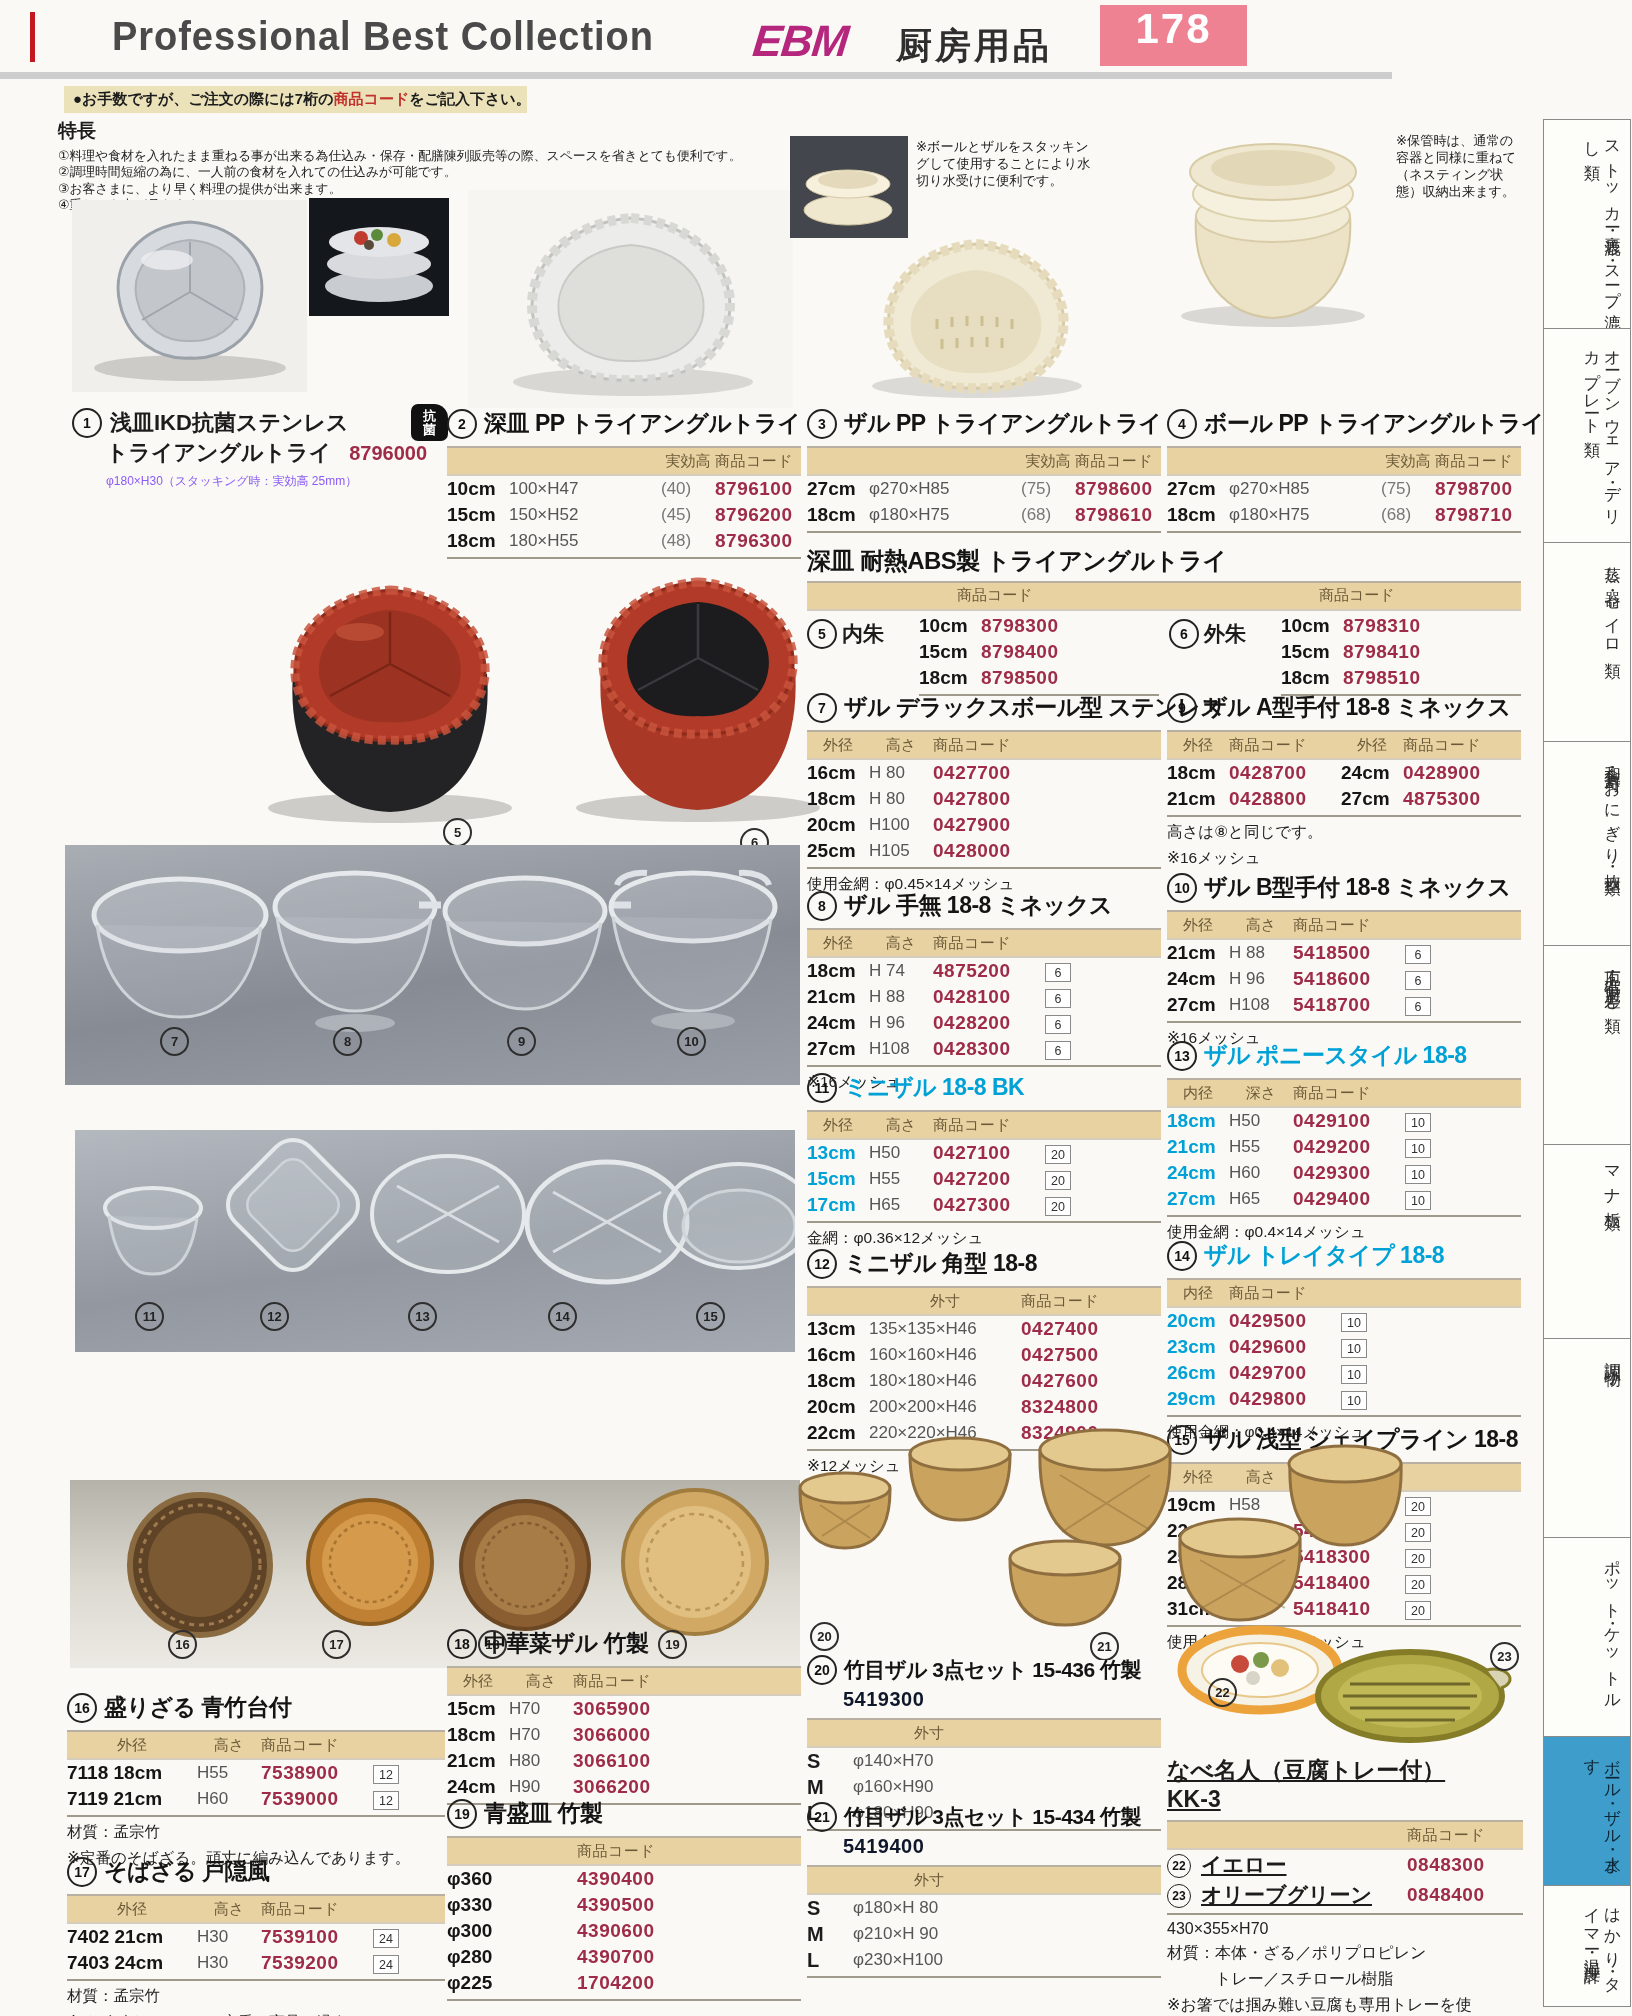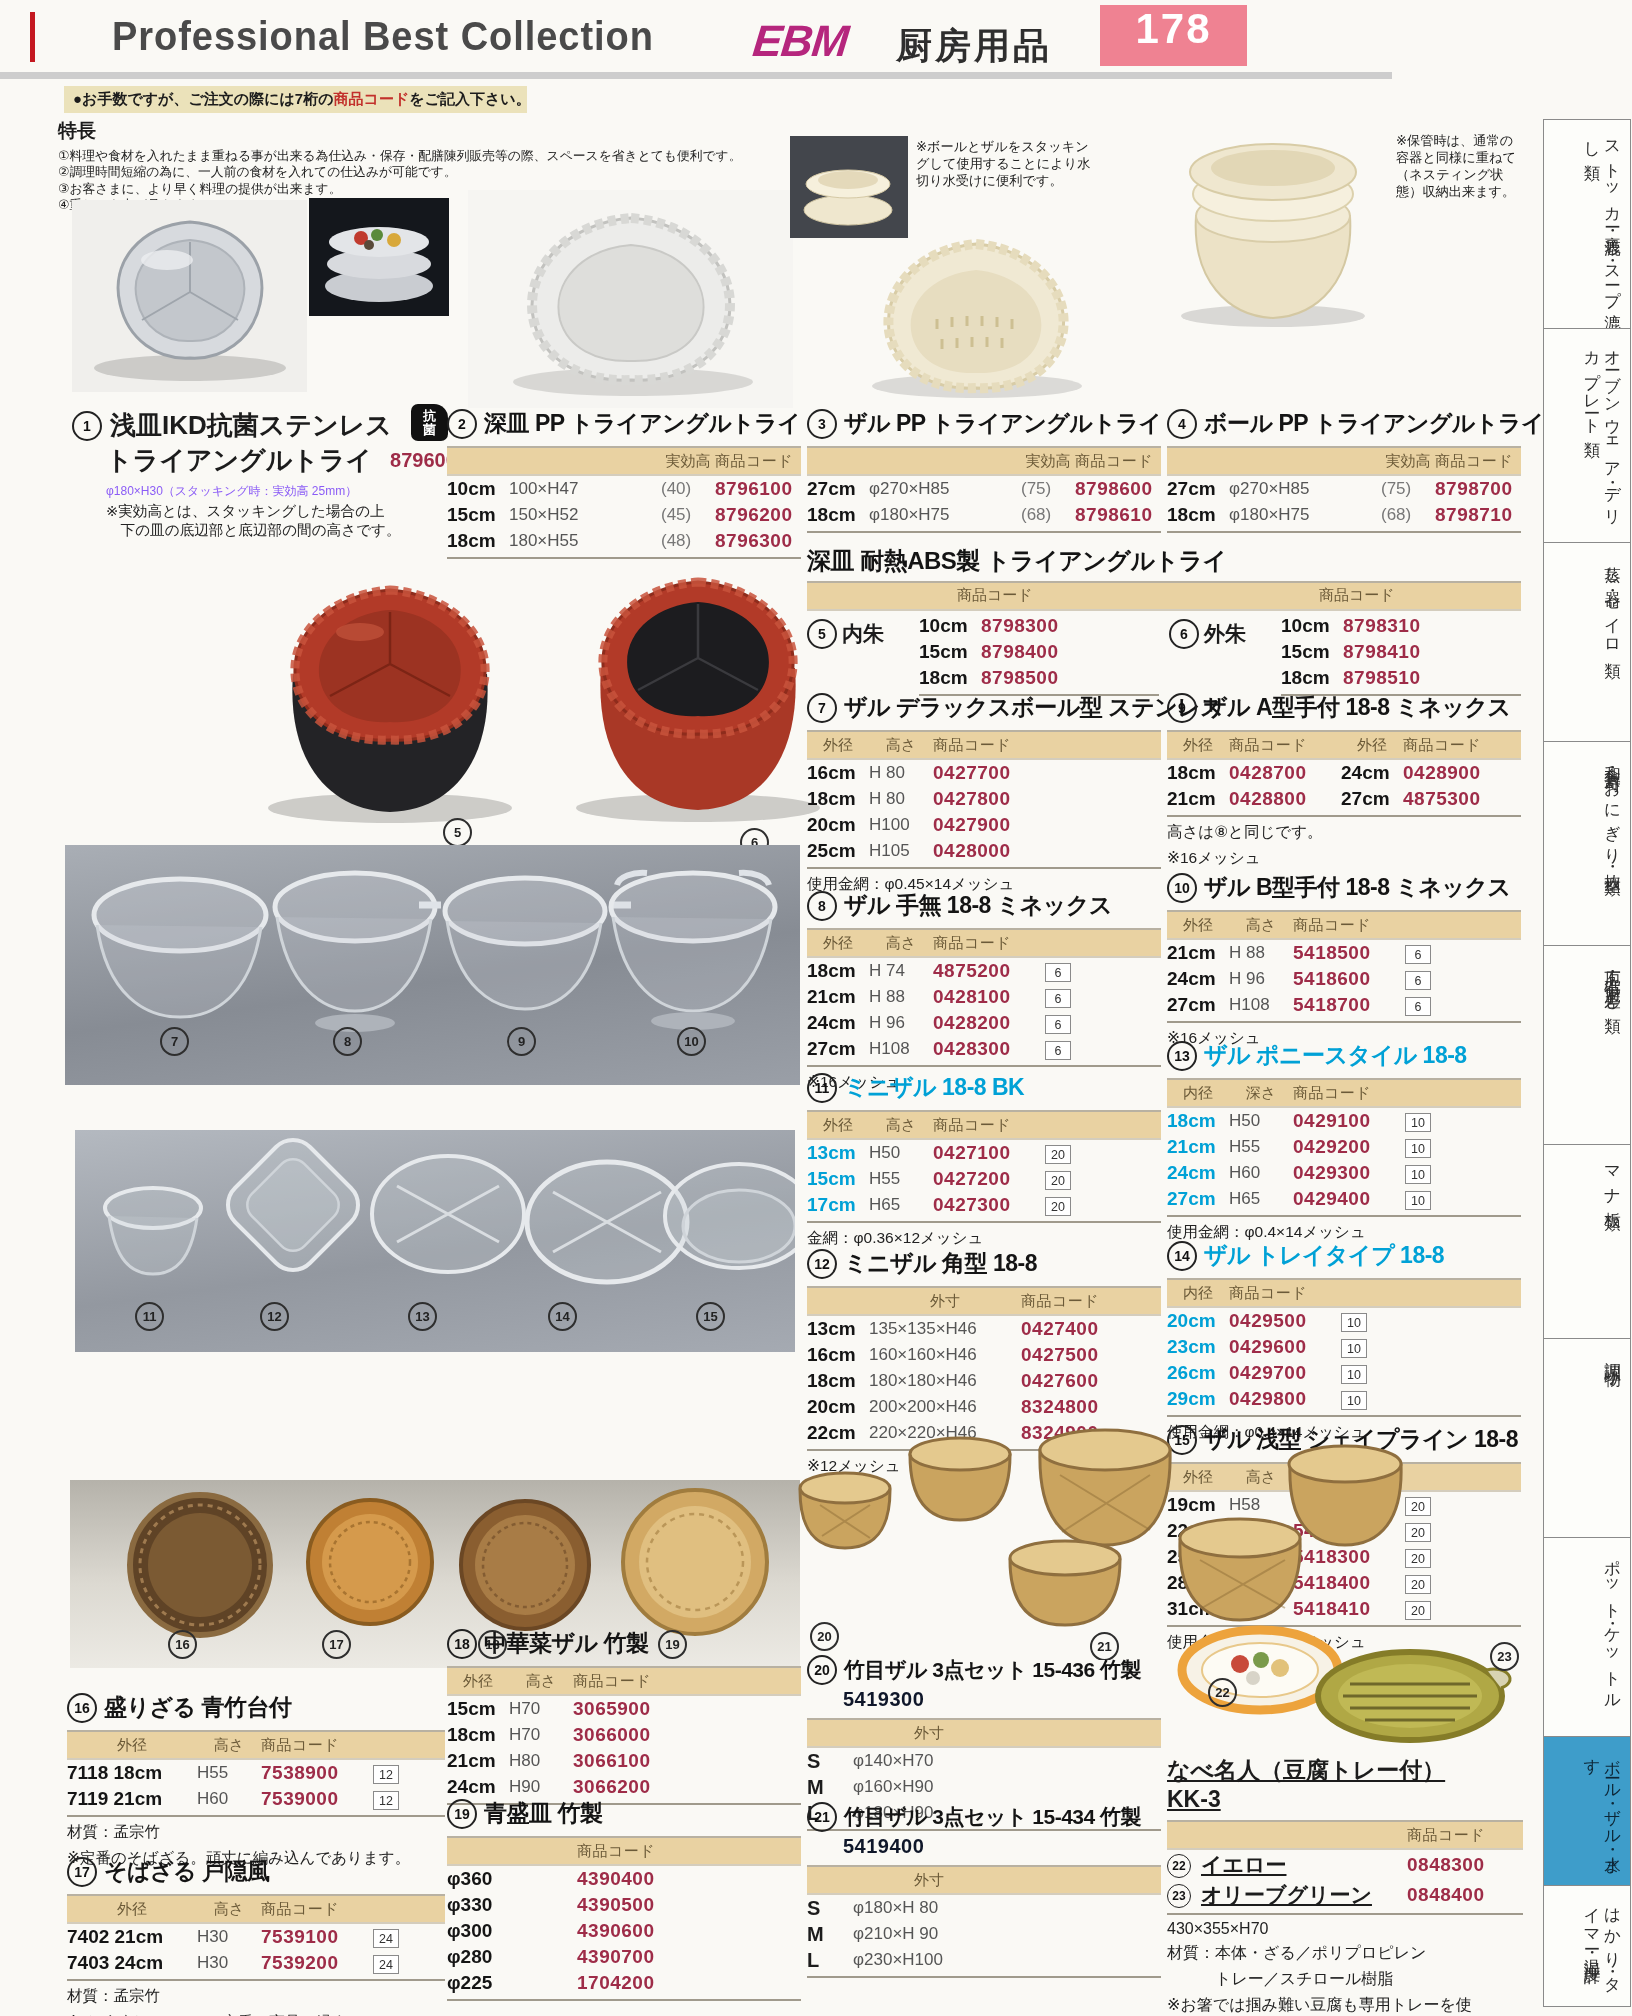--- a/index.html
+++ b/index.html
@@ -19,21 +19,21 @@
   .page-box span{color:#fff;font-size:42px;font-weight:bold;letter-spacing:2px}
   .hdr-rule{background:#cdcdcd}
   
   .notice{background:#ebe2ba;display:flex;align-items:center;padding-left:9px;font-size:15px;font-weight:bold;white-space:nowrap}
   .notice .em{color:#c2312b}
   .features-h{font-size:19px;font-weight:bold;margin-bottom:4px}
   .feat-line{font-size:12.8px;line-height:16.4px;color:#222;white-space:nowrap}
   .photo-note{font-size:13.2px;line-height:17px;color:#222}
   
   .i1-row{display:flex;align-items:center;gap:8px}
-  .i1-title{font-size:26px;font-weight:bold;white-space:nowrap}
+  .i1-title{font-size:22px;font-weight:bold;white-space:nowrap}
   .i1-code{font-size:20px;font-weight:bold;color:#9e2c48;margin-left:10px}
   .i1-size{font-size:12px;color:#8b5cf6;margin:5px 0 2px 34px;white-space:nowrap}
   .i1-note{font-size:14.6px;line-height:18.6px;color:#222;margin-left:34px;white-space:nowrap}
   .badge{position:absolute;right:6px;top:-4px;width:37px;height:37px;background:#111;color:#fff;
          border-radius:7px 14px 7px 7px;display:flex;align-items:center;justify-content:center;
          font-size:13px;font-weight:bold;line-height:14px;white-space:pre-line;text-align:center}
   
   .sec-title{display:flex;align-items:center;gap:7px;white-space:nowrap}
   .t-text{font-size:23px;font-weight:bold;color:#141414;letter-spacing:-0.5px}
   .circ{display:inline-flex;align-items:center;justify-content:center;flex:0 0 auto;
@@ -181,24 +181,20 @@
 菌</div>
   <div class="i1-row">
     <span class="circ">1</span>
     <span class="i1-title">浅皿IKD抗菌ステンレス</span>
   </div>
   <div class="i1-row" style="margin-left:34px">
     <span class="i1-title">トライアングルトライ</span>
     <span class="i1-code">8796000</span>
   </div>
   <div class="i1-size">φ180×H30（スタッキング時：実効高 25mm）</div>
-  <div>
-      <div class="i1-note">※実効高とは、スタッキングした場合の上</div>
-      <div class="i1-note">　下の皿の底辺部と底辺部の間の高さです。</div>
-    </div>
 </div>
 
 <div class="abs" style="left:447px;top:408px;width:354px">
   <div class="sec-title">
     <span class="circ">2</span>
     <span class="t-text">深皿 PP トライアングルトライ</span>
   </div>
   <div>
       <div class="thead">
         <span class="c c-size"></span>

